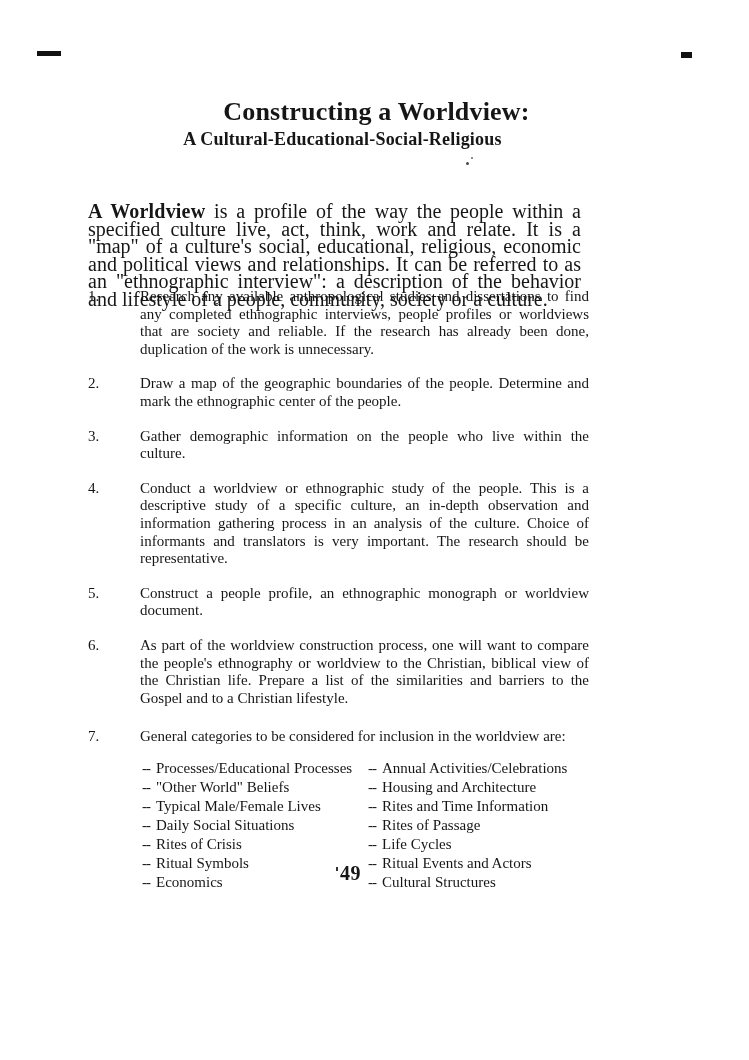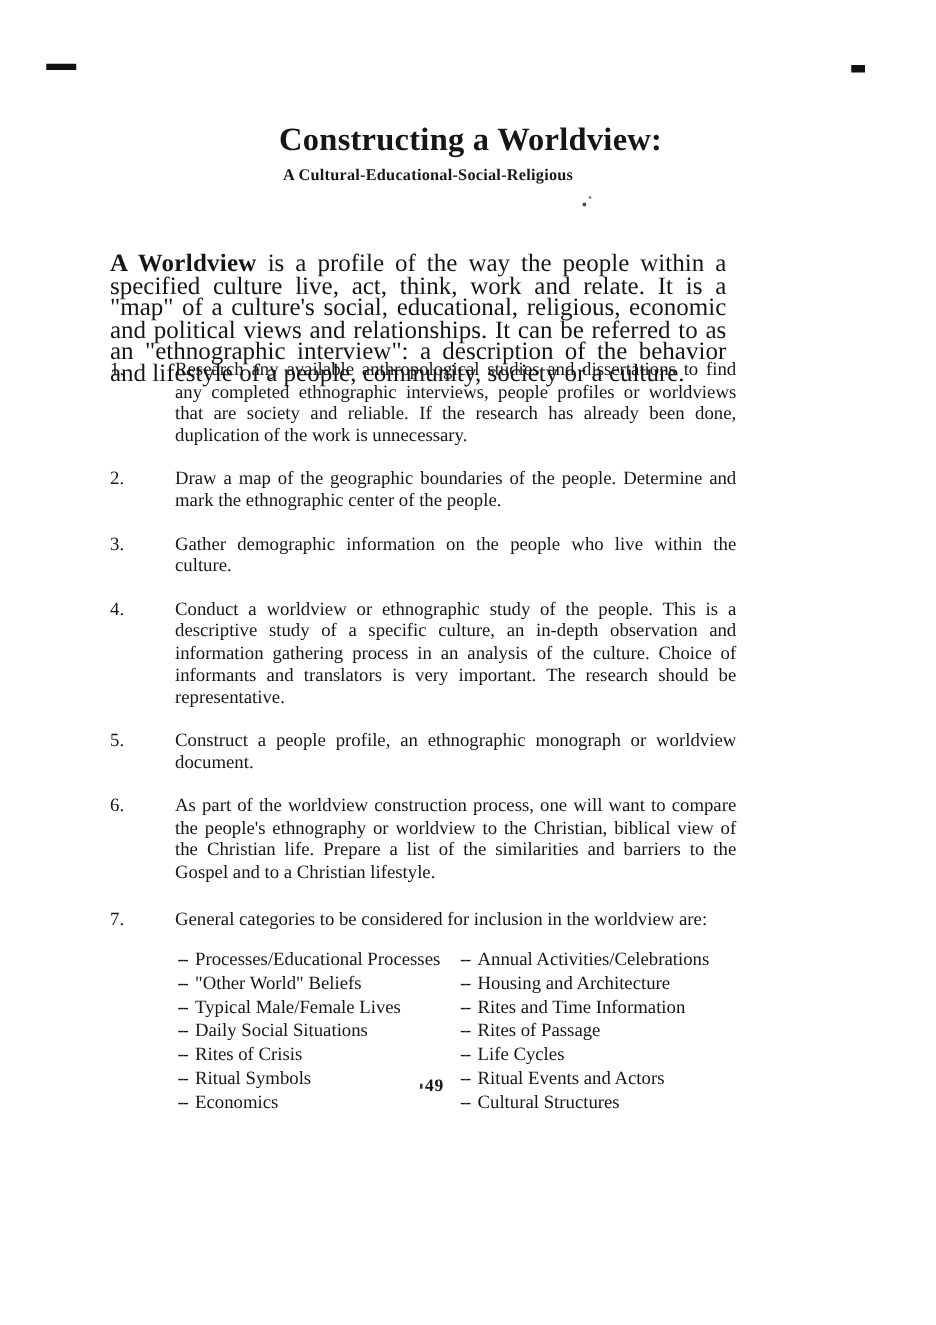--- a/index.html
+++ b/index.html
@@ -37,21 +37,21 @@
   
   .title-block {
     position: absolute; left: 96px; top: 97px; width: 493px;
     text-align: center; font-weight: bold; letter-spacing: 0.2px;
   }
   .title-line1 {
     position: relative; left: 34px;
     font-size: 26px; line-height: 30px;
   }
   .title-line2 {
-    font-size: 13px; line-height: 21px; margin-top: 2px; text-align: center;
+    font-size: 18px; line-height: 21px; margin-top: 2px; text-align: center;
   }
   .title-line3 {
     position: relative; left: 15px;
     font-size: 19px; line-height: 20px;
   }
   
   .intro {
     position: absolute; left: 88px; top: 183px; width: 493px;
     font-size: 20px; line-height: 17.5px;
     text-align: justify;
@@ -80,21 +80,21 @@
     grid-template-columns: 226px 1fr;
     column-gap: 0;
     font-size: 15px; line-height: 19px;
   }
   .cat-col { }
   .cat-row { white-space: nowrap; }
   .cat-row .dash { margin-right: 6px; letter-spacing: -1px; }
   
   .page-number {
     position: absolute; left: 340px; top: 862px;
-    font-size: 14px; font-weight: bold; letter-spacing: 0.5px;
+    font-size: 20px; font-weight: bold; letter-spacing: 0.5px;
   }
   .page-number-tick {
     position: absolute; left: 336px; top: 867px;
     width: 2px; height: 4px; background: #333;
   }
 </style>
 </head>
 <body>
 
 <div class="page">

